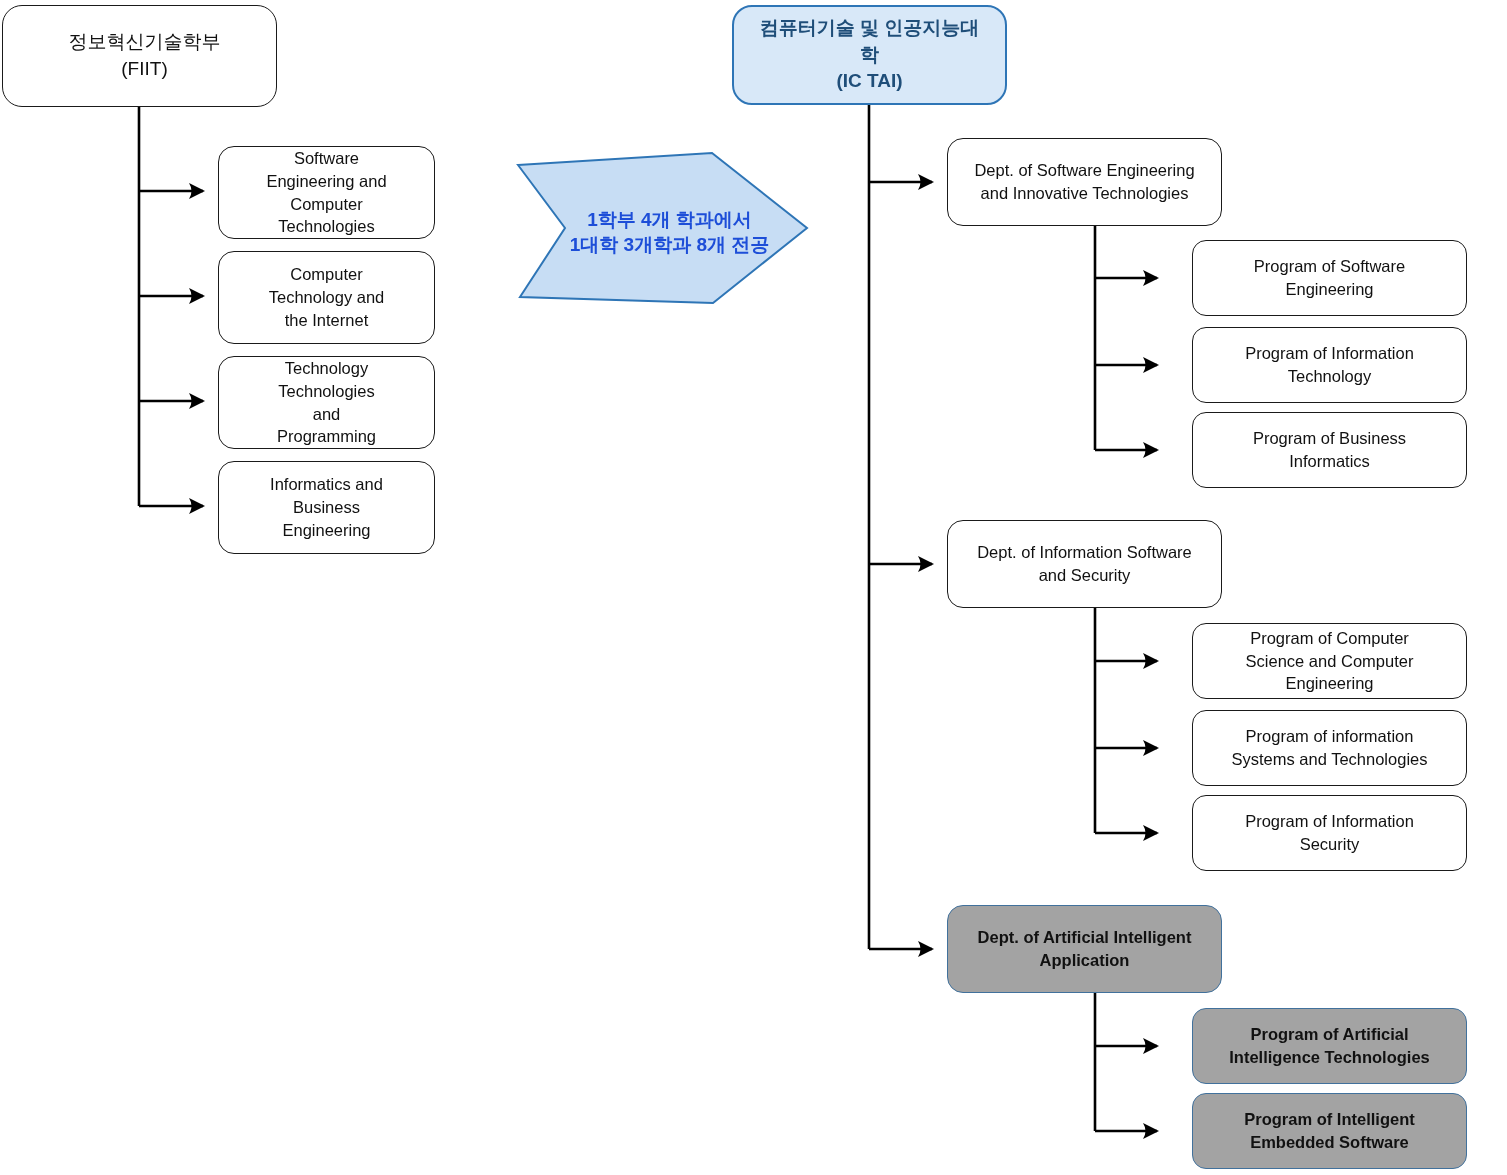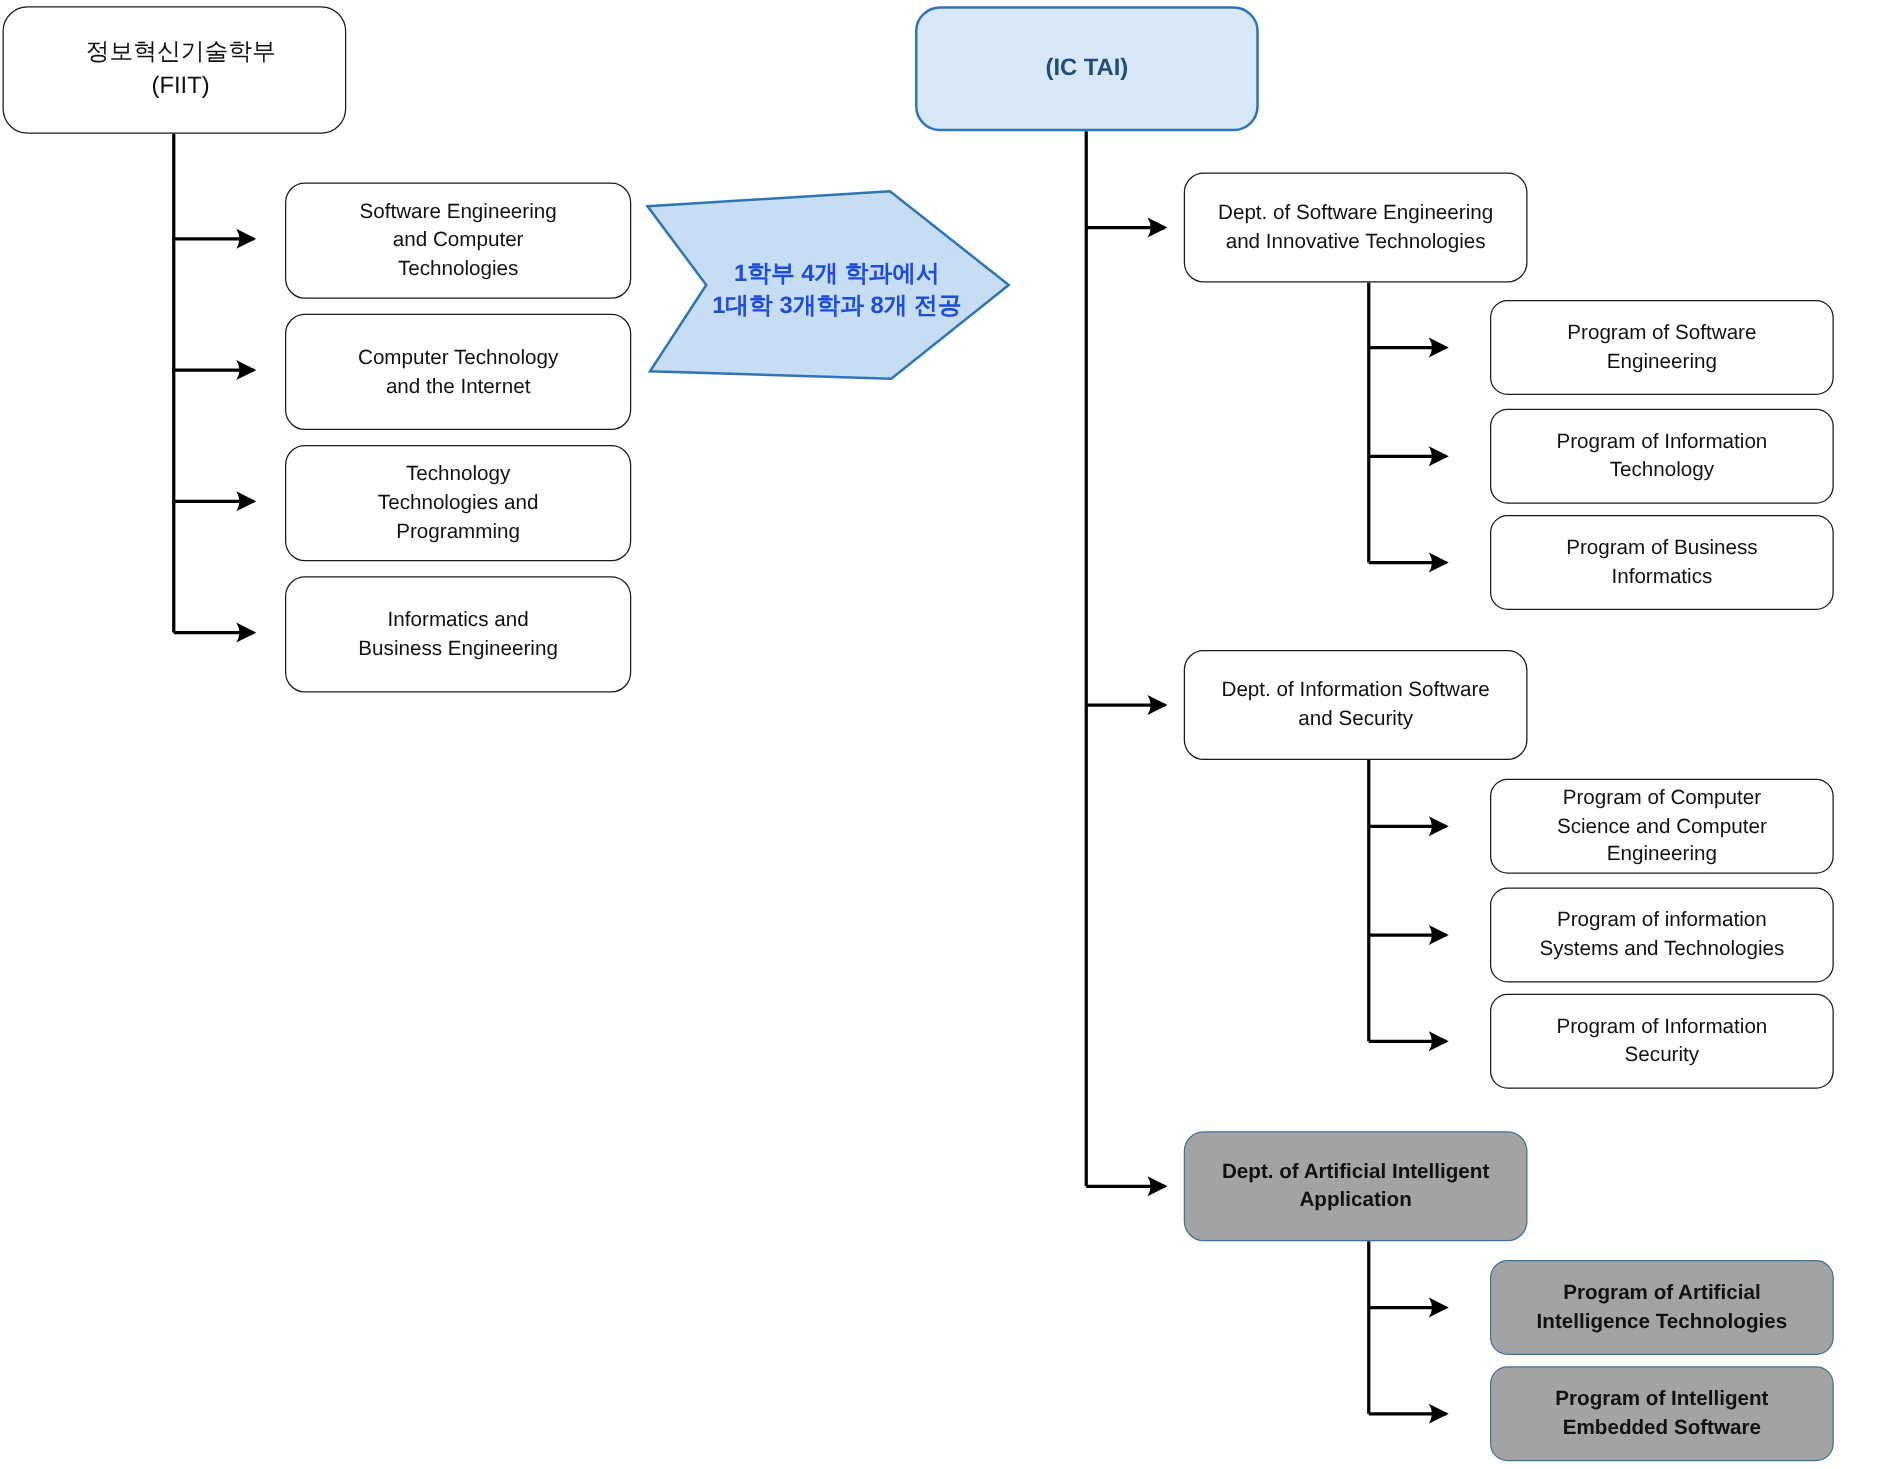--- a/index.html
+++ b/index.html
@@ -48,21 +48,21 @@
     background: #d8e8f8;
     border: 2px solid #2e75b6;
     color: #1f4e79;
     font-weight: bold;
   }
   .blue-node {
     background: #a3a3a3;
     border: 1.8px solid #41719c;
     font-weight: bold;
   }
-  .lchild { left: 228px; width: 277px; height: 93px; padding: 6px 46px; }
+  .lchild { left: 218px; width: 217px; height: 93px; padding: 6px 46px; }
   .dept   { left: 947px; width: 275px; height: 88px; }
   .prog   { left: 1172px; width: 275px; height: 76px; border-radius: 14px; margin-left: 20px; }
 
   #arrow-label {
     position: absolute;
     left: 552px;
     top: 207px;
     width: 235px;
     text-align: center;
     font-size: 19px;
@@ -123,20 +123,21 @@
   <div class="box lchild" style="top:251px;">Computer Technology and the Internet</div>
   <div class="box lchild" style="top:356px;">Technology Technologies and Programming</div>
   <div class="box lchild" style="top:461px;">Informatics and Business Engineering</div>
 
   <div id="arrow-label">
     <div>1학부 4개 학과에서</div>
     <div>1대학 3개학과 8개 전공</div>
   </div>
 
   <div class="box root-box blue" style="left:732px; top:5px; width:275px; height:100px;">
+    <div>컴퓨터기술 및 인공지능대학</div>
     <div>(IC TAI)</div>
   </div>
 
   <div class="box dept" style="top:138px;">Dept. of Software Engineering and Innovative Technologies</div>
   <div class="box dept" style="top:520px;">Dept. of Information Software and Security</div>
   <div class="box dept blue-node" style="top:905px;">Dept. of Artificial Intelligent Application</div>
 
   <div class="box prog" style="top:240px;">Program of Software Engineering</div>
   <div class="box prog" style="top:327px;">Program of Information Technology</div>
   <div class="box prog" style="top:412px;">Program of Business Informatics</div>

